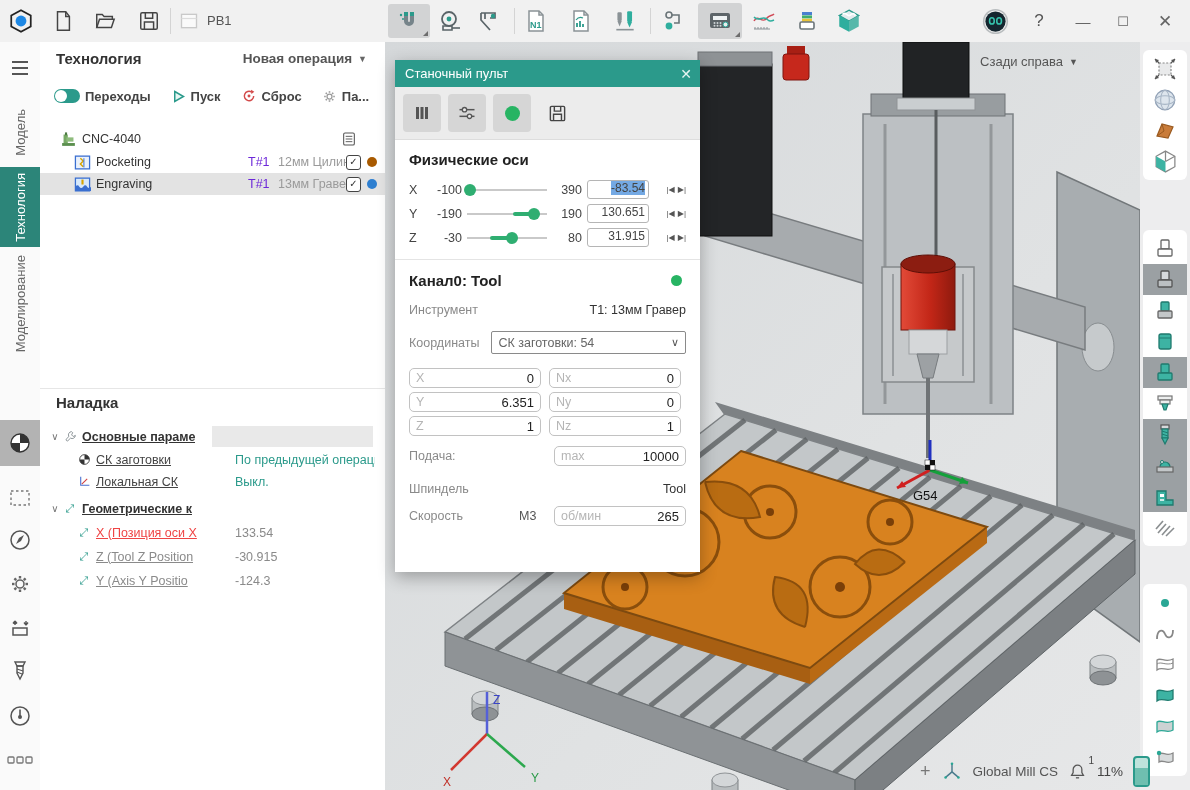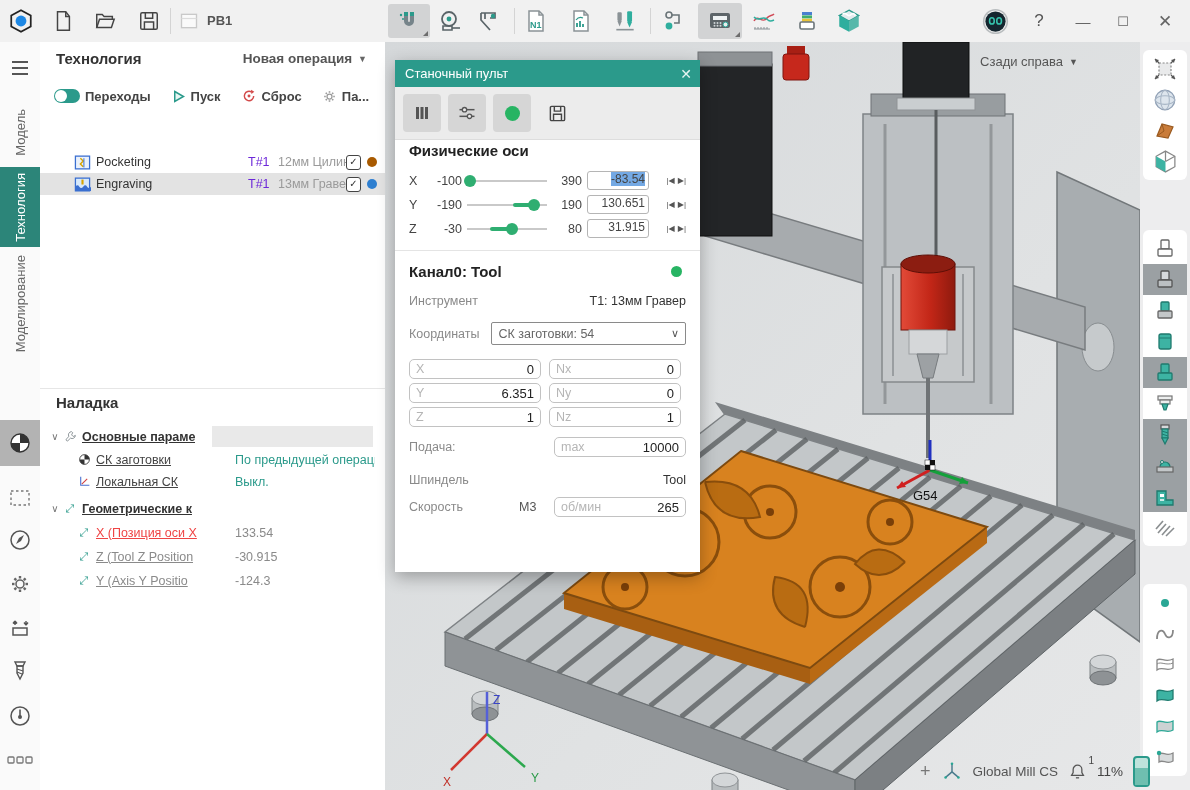--- a/index.html
+++ b/index.html
@@ -7,21 +7,21 @@
        font-family:"Liberation Sans",sans-serif;background:#f1f1f1;
        -webkit-font-smoothing:antialiased;color:#333;}
   .abs{position:absolute;}
   svg{display:block;}
   
   #titlebar{left:0;top:0;width:1190px;height:42px;background:#f1f1f1;border-bottom:1px solid #d8d8d8;}
   .tb-btn{position:absolute;top:7px;width:30px;height:28px;display:flex;align-items:center;justify-content:center;border-radius:3px;}
   .tb-btn.pressed{background:#d2d3d4;}
   .tb-btn.pressed::after{content:"";position:absolute;right:2px;bottom:2px;border-left:5px solid transparent;border-bottom:5px solid #6d6d6d;}
   .tb-sep{position:absolute;top:8px;width:1px;height:26px;background:#d4d4d4;}
-  .doc-tab-label{font-weight:bold;font-size:13px;color:#555;}
+  .doc-tab-label{font-weight:normal;font-size:13px;color:#555;}
   .winctl{position:absolute;top:8px;width:30px;height:26px;display:flex;align-items:center;justify-content:center;color:#666;font-size:15px;}
   
   #leftrail{left:0;top:42px;width:40px;height:748px;background:#fafafa;border-right:1px solid #e0e0e0;}
   .vtab{position:absolute;left:0;width:40px;display:flex;align-items:center;justify-content:center;}
   .vtab span{writing-mode:vertical-rl;transform:rotate(180deg);font-size:13px;color:#666;white-space:nowrap;}
   .vtab.active{background:#2c8579;}
   .vtab.active span{color:#fff;}
   .rail-ico{position:absolute;left:0;width:40px;height:40px;display:flex;align-items:center;justify-content:center;}
   .rail-ico.sel{background:#b3b3b3;height:46px;}
   
@@ -57,21 +57,21 @@
   #viewport{left:385px;top:42px;width:755px;height:748px;background:linear-gradient(135deg,#d5d8da 0%,#e0e2e3 60%,#e6e7e8 100%);}
   #viewsel{position:absolute;right:62px;top:12px;display:flex;align-items:center;gap:6px;font-size:13px;color:#555;}
   
   #pult{left:395px;top:60px;width:305px;height:512px;background:#fff;box-shadow:0 5px 16px rgba(0,0,0,.3);z-index:20;}
   .pult-title{height:27px;background:#2b9a8b;color:#fff;display:flex;align-items:center;font-size:13px;padding:0 8px 0 10px;}
   .pult-title .x{margin-left:auto;font-size:14px;color:#e8f5f2;}
   .pult-toolbar{height:52px;background:#ececec;display:flex;align-items:center;gap:7px;padding-left:8px;border-bottom:1px solid #ddd;}
   .pbtn{width:38px;height:38px;border-radius:4px;display:flex;align-items:center;justify-content:center;}
   .pbtn.on{background:#d6d6d6;}
   .pult-body{padding:0 14px;}
-  .sec-h{font-size:15px;font-weight:bold;color:#222;margin:2px 0 12px;}
+  .sec-h{font-size:15px;font-weight:bold;color:#222;margin:11px 0 12px;}
   .axrow{display:flex;align-items:center;gap:5px;height:19px;margin-bottom:5px;font-size:12.5px;color:#444;}
   .axname{width:12px;}
   .axmin{width:36px;text-align:right;}
   .axmax{width:30px;text-align:right;}
   .sliderbox{flex:1;height:14px;position:relative;}
   .sl-track{position:absolute;left:0;right:0;top:6px;height:2px;background:#c9c9c9;}
   .sl-fill{position:absolute;top:5px;height:4px;background:#2fae71;border-radius:2px;}
   .sl-knob{position:absolute;top:1px;width:12px;height:12px;border-radius:50%;background:#2fae71;}
   .axinput{width:54px;height:17px;border:1px solid #b5b5b5;border-radius:3px;font-size:12px;text-align:right;padding:0 3px;background:#fff;overflow:hidden;white-space:nowrap;}
   .axinput .sel{background:#74a9e4;}
@@ -372,20 +372,33 @@
           <line x1="6" y1="6" x2="7.8" y2="7.8"></line>
             <line x1="16.2" y1="16.2" x2="18" y2="18"></line>
           <line x1="6" y1="18" x2="7.8" y2="16.2"></line>
             <line x1="16.2" y1="7.8" x2="18" y2="6"></line>
         </g>
       </svg>
       <span style="font-weight:bold;">Па...</span>
     </div>
   </div>
 
+  <div class="trow" style="top:86px;">
+    <svg width="17" height="17" viewBox="0 0 24 24">
+      <rect x="3" y="17" width="18" height="4" fill="#5a8f4e"></rect>
+      <rect x="5" y="5" width="6" height="12" fill="#76a964"></rect>
+      <rect x="9" y="9" width="10" height="6" fill="#8fbc7d"></rect>
+      <rect x="7" y="2" width="3" height="4" fill="#4c7a42"></rect>
+    </svg>
+    <span class="tname">CNC-4040</span>
+    <svg width="16" height="16" viewBox="0 0 24 24" style="margin-right:28px;">
+      <rect x="4" y="3" width="16" height="18" rx="2" fill="none" stroke="#555" stroke-width="1.6"></rect>
+      <path d="M7,8 h10 M7,12 h10 M7,16 h10" stroke="#555" stroke-width="1.4"></path>
+    </svg>
+  </div>
   <div id="treeline" class="abs"></div>
   <div class="trow child" style="top:109px;">
     <svg width="17" height="17" viewBox="0 0 24 24">
       <rect x="2" y="3" width="20" height="18" fill="#eaf1fb" stroke="#3a6fd0" stroke-width="1.8"></rect>
       <path d="M9,6 l4,4 l-4,4 l4,4" fill="none" stroke="#d8a500" stroke-width="2"></path>
       <path d="M14,6 v13" stroke="#3a6fd0" stroke-width="1.4"></path>
     </svg>
     <span class="tname">Pocketing</span>
     <span class="ttool">T#1</span>
     <span class="tdesc">12мм Цилин</span>

